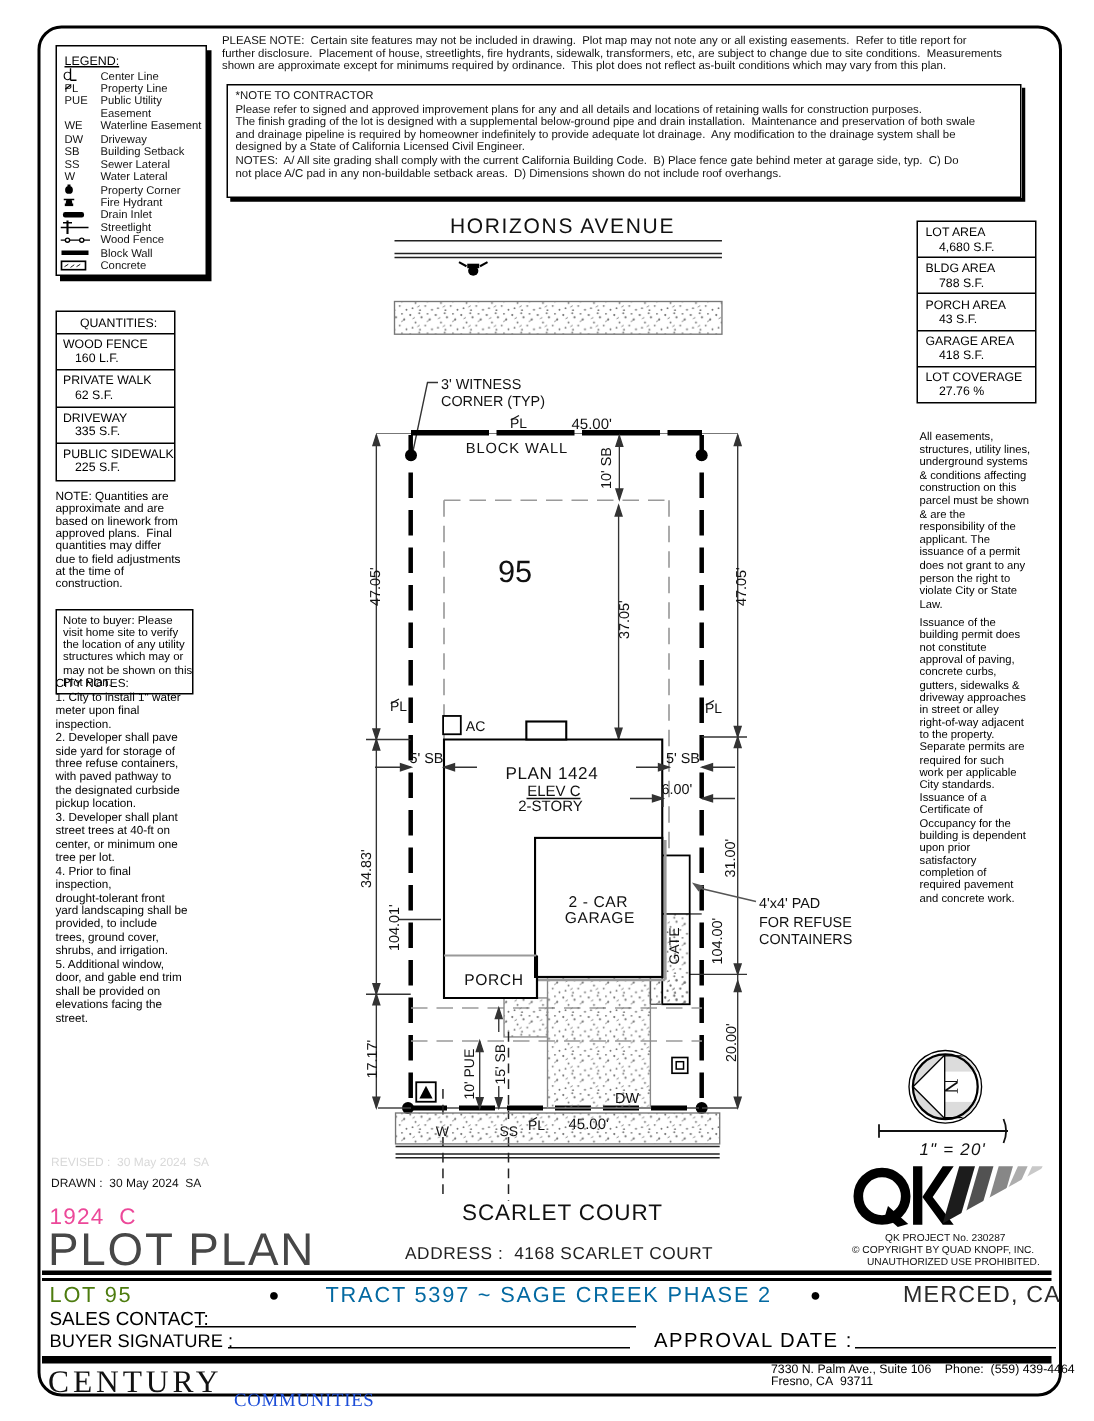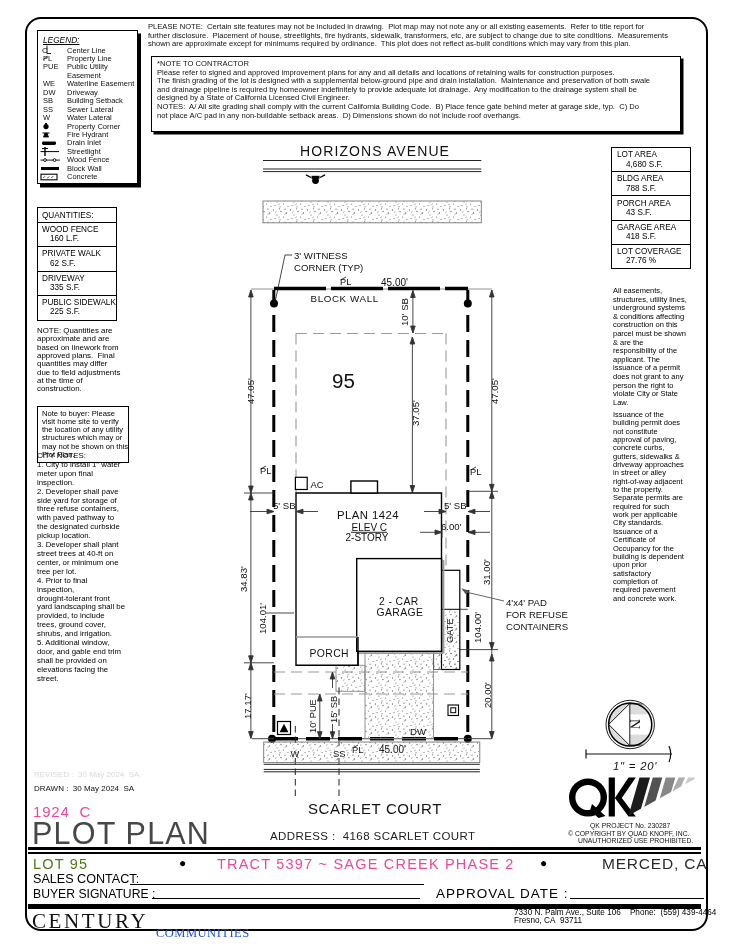--- a/index.html
+++ b/index.html
@@ -25,21 +25,21 @@
 *NOTE TO CONTRACTOR<br>
 Please refer to signed and approved improvement plans for any and all details and locations of retaining walls for construction purposes.<br>
 The finish grading of the lot is designed with a supplemental below-ground pipe and drain installation.&nbsp; Maintenance and preservation of both swale<br>
 and drainage pipeline is required by homeowner indefinitely to provide adequate lot drainage.&nbsp; Any modification to the drainage system shall be<br>
 designed by a State of California Licensed Civil Engineer.<br>
 NOTES:&nbsp; A/ All site grading shall comply with the current California Building Code.&nbsp; B) Place fence gate behind meter at garage side, typ.&nbsp; C) Do<br>
 not place A/C pad in any non-buildable setback areas.&nbsp; D) Dimensions shown do not include roof overhangs.
 </div>
 
 <div class="abs" style="left:37px;top:30px;width:99px;height:152px;border:1.5px solid #000;box-shadow:3px 3.5px 0 #000;background:#fff;overflow:hidden;">
-<div style="margin:4px 0 1.5px 5px;text-decoration:underline;font-size:8.3px;font-style:italic;">LEGEND:</div>
+<div style="margin:4px 0 1.5px 5px;text-decoration:underline;font-size:8.3px;">LEGEND:</div>
 <div class="lgr"><span class="ls"></span>Center Line</div>
 <div class="lgr"><span class="ls">PL</span>Property Line</div>
 <div class="lgr"><span class="ls">PUE</span>Public Utility</div>
 <div class="lgr"><span class="ls"></span>Easement</div>
 <div class="lgr"><span class="ls">WE</span>Waterline Easement</div>
 <div class="lgr"><span class="ls">DW</span>Driveway</div>
 <div class="lgr"><span class="ls">SB</span>Building Setback</div>
 <div class="lgr"><span class="ls">SS</span>Sewer Lateral</div>
 <div class="lgr"><span class="ls">W</span>Water Lateral</div>
 <div class="lgr"><span class="ls"></span>Property Corner</div>
@@ -71,21 +71,21 @@
 <line x1="3" y1="137.5" x2="21" y2="137.5" stroke-width="3"></line>
 <rect x="3" y="143.2" width="16" height="5.6" fill="#fff" stroke-width="1.1"></rect>
 <line x1="5" y1="146.8" x2="7.5" y2="145.2" stroke-width="0.6"></line>
 <line x1="9" y1="147.3" x2="11.5" y2="145.5" stroke-width="0.6"></line>
 <line x1="13" y1="146.8" x2="15.5" y2="145.2" stroke-width="0.6"></line>
 </g>
 </svg>
 </div>
 
 <div class="abs" style="left:37px;top:207px;width:78px;border:1.5px solid #000;background:#fff;font-size:8.2px;">
-<div style="border-bottom:1.3px solid #000;padding:3px 0 2px 4px;">QUANTITIES:</div>
+<div style="border-bottom:1.3px solid #000;padding:3px 0 2px 4px;text-align:center;">QUANTITIES:</div>
 <div style="border-bottom:1.3px solid #000;padding:2px 0 3px 4px;line-height:9.2px;">WOOD FENCE<br><span style="margin-left:8px;">160 L.F.</span></div>
 <div style="border-bottom:1.3px solid #000;padding:2px 0 3px 4px;line-height:9.2px;">PRIVATE WALK<br><span style="margin-left:8px;">62 S.F.</span></div>
 <div style="border-bottom:1.3px solid #000;padding:2px 0 3px 4px;line-height:9.2px;">DRIVEWAY<br><span style="margin-left:8px;">335 S.F.</span></div>
 <div style="padding:2px 0 3px 4px;line-height:9.2px;">PUBLIC SIDEWALK<br><span style="margin-left:8px;">225 S.F.</span></div>
 </div>
 
 <div class="abs" style="left:37px;top:327px;width:92px;font-size:7.9px;line-height:8.35px;">
 NOTE: Quantities are<br>approximate and are<br>based on linework from<br>approved plans.&nbsp; Final<br>quantities may differ<br>due to field adjustments<br>at the time of<br>construction.
 </div>
 
@@ -126,21 +126,21 @@
 
 <div class="abs" style="left:32px;top:816px;font-size:30.5px;letter-spacing:1.2px;color:#474747;">PLOT PLAN</div>
 
 <div class="abs" style="left:270px;top:830px;font-size:11.5px;letter-spacing:0.4px;color:#222;">ADDRESS :&nbsp; 4168 SCARLET COURT</div>
 
 <div class="abs" style="left:28px;top:846.7px;width:673px;height:3.8px;background:#000;"></div>
 <div class="abs" style="left:28px;top:852.3px;width:673px;height:1.3px;background:#000;"></div>
 
 <div class="abs" style="left:33px;top:855.5px;font-size:14.5px;letter-spacing:1.2px;color:#4d7c0f;">LOT 95</div>
 <div class="abs" style="left:179px;top:856px;font-size:12px;color:#000;">●</div>
-<div class="abs" style="left:217px;top:855.5px;font-size:14.5px;letter-spacing:1.2px;color:#ec4899;">TRACT 5397 ~ SAGE CREEK PHASE 2</div>
+<div class="abs" style="left:217px;top:855.5px;font-size:14.5px;letter-spacing:1.2px;color:#0369a1;">TRACT 5397 ~ SAGE CREEK PHASE 2</div>
 <div class="abs" style="left:540px;top:856px;font-size:12px;color:#000;">●</div>
 <div class="abs" style="left:602px;top:855px;font-size:15.5px;letter-spacing:0.8px;color:#2b2b2b;">MERCED, CA</div>
 
 <div class="abs" style="left:33px;top:872px;font-size:12.6px;letter-spacing:0px;">SALES CONTACT:</div>
 <div class="abs" style="left:130px;top:884px;width:294px;height:1.4px;background:#000;"></div>
 
 <div class="abs" style="left:33px;top:886.5px;font-size:12.2px;letter-spacing:0px;">BUYER SIGNATURE :</div>
 <div class="abs" style="left:152px;top:898px;width:268px;height:1.4px;background:#000;"></div>
 
 <div class="abs" style="left:436px;top:886px;font-size:13.5px;letter-spacing:1.0px;">APPROVAL DATE :</div>

